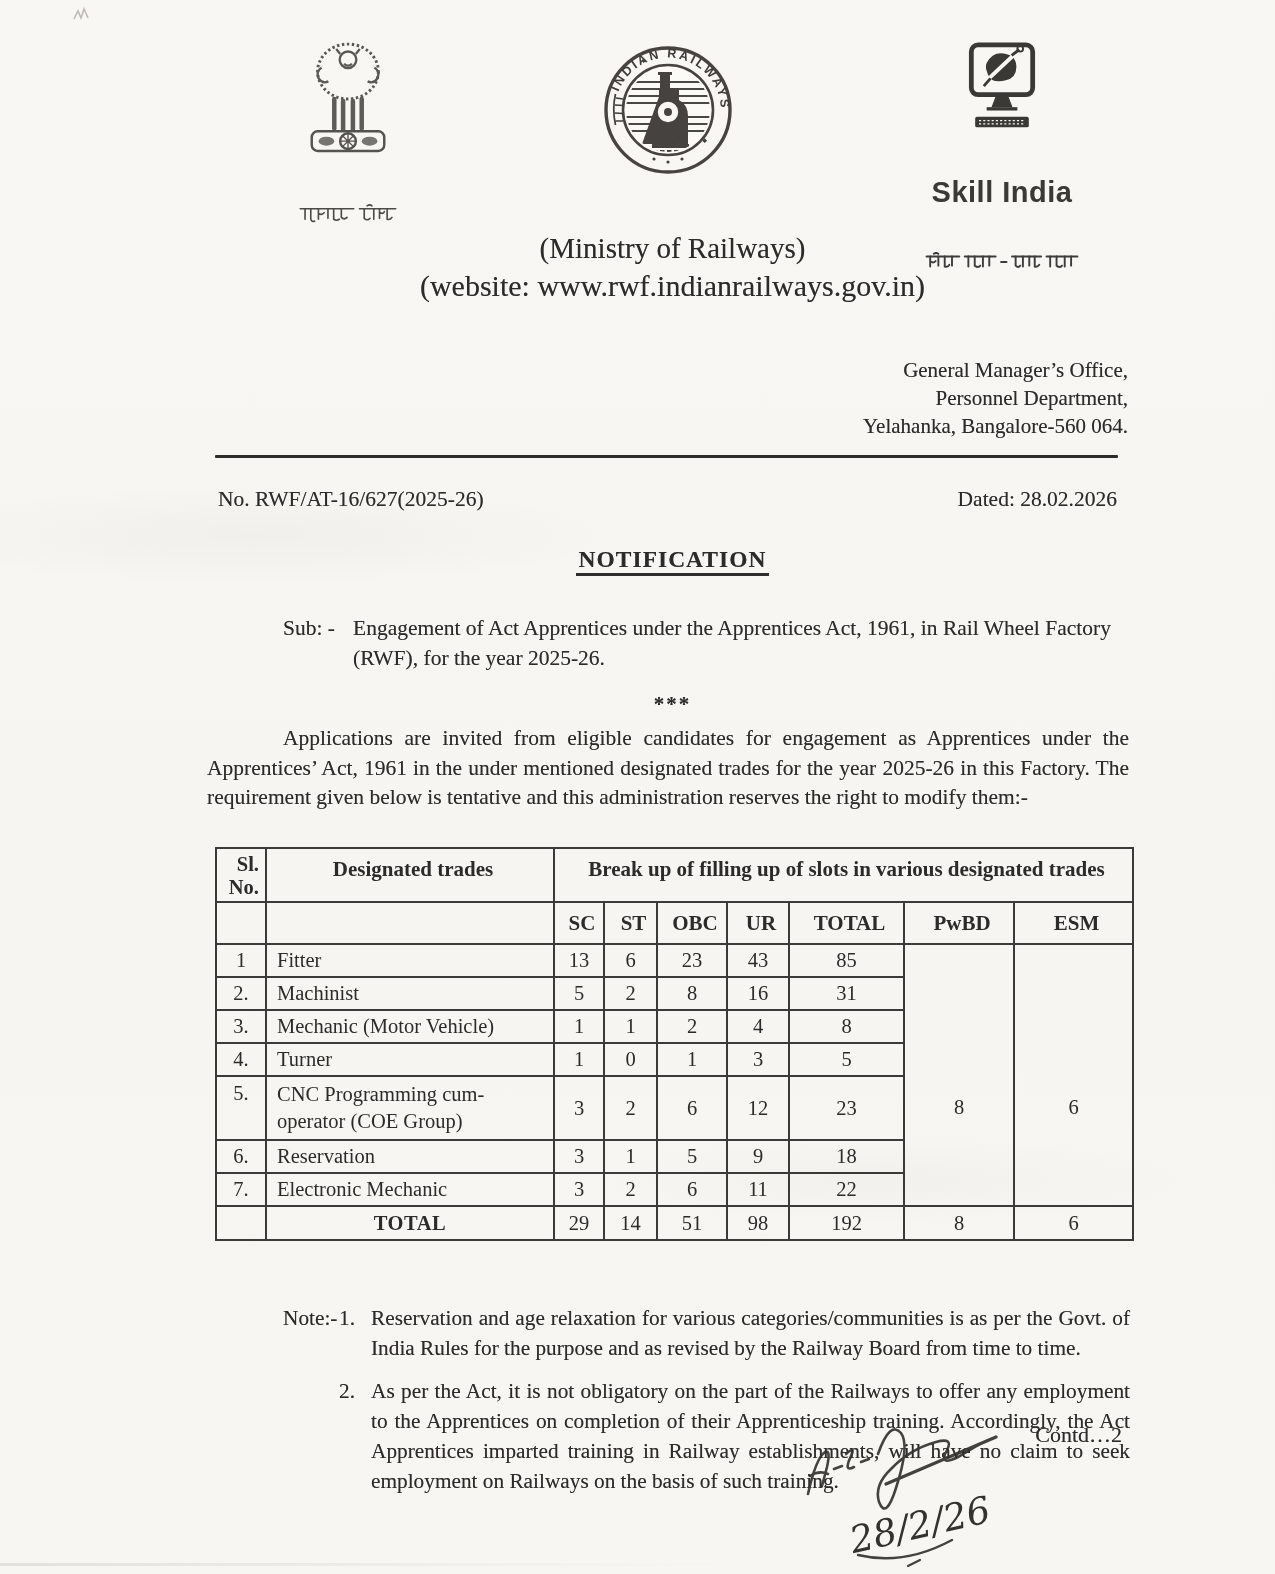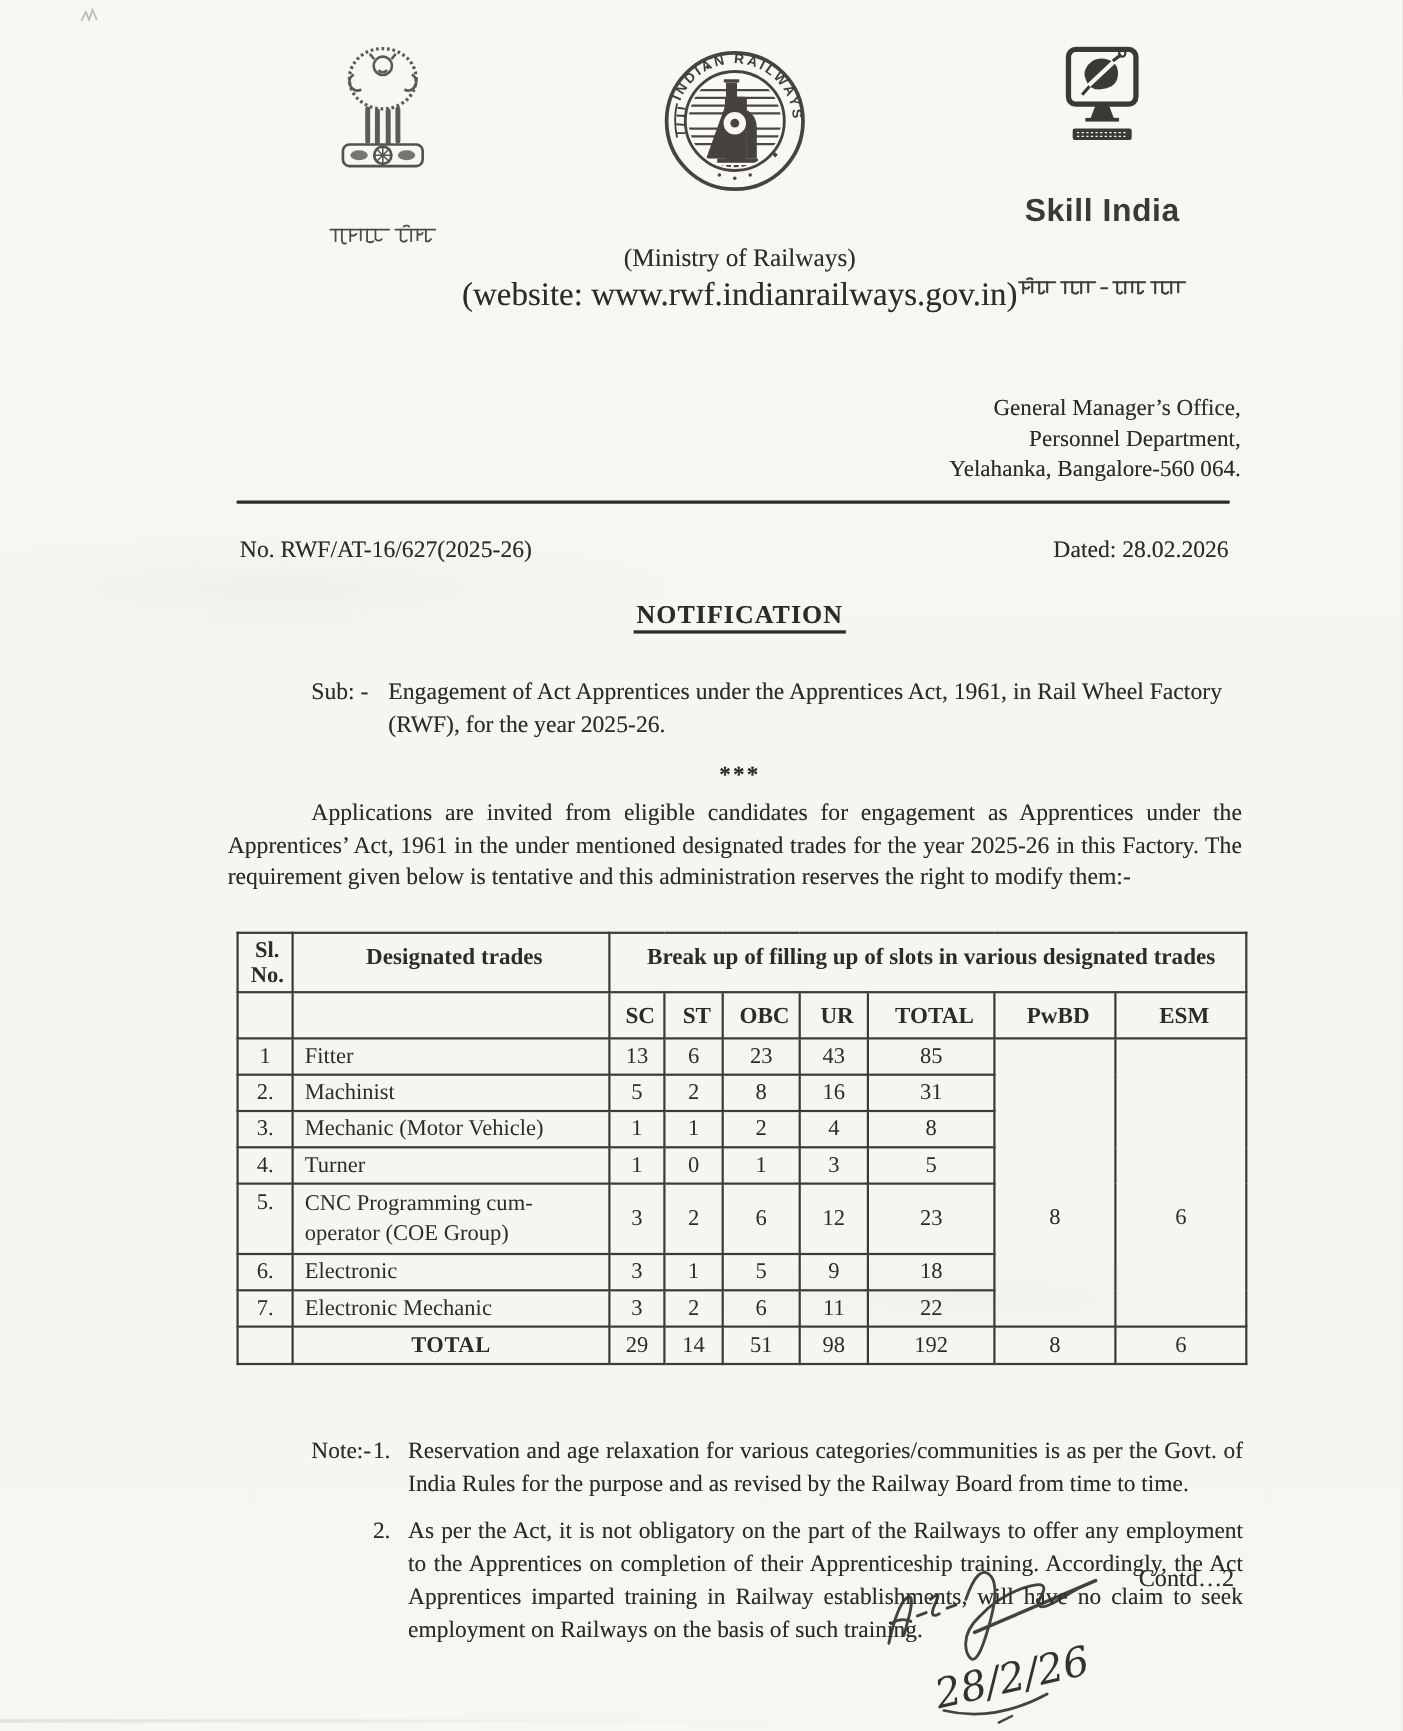--- a/index.html
+++ b/index.html
@@ -20,21 +20,21 @@
   .txt{text-shadow:0 0 0.5px rgba(45,43,40,0.45);}
 
   
   .logo-col{display:flex;flex-direction:column;align-items:center;gap:40px;}
   .skill-title{font-family:"Liberation Sans", sans-serif;font-weight:bold;font-size:29px;
     color:#3a3936;letter-spacing:0.5px;margin-top:2px;}
 
   
   .org-block{left:215px;top:218px;width:915px;text-align:center;line-height:1.1;}
   .org-title{font-size:33px;font-weight:bold;letter-spacing:0.5px;}
-  .org-sub{font-size:23px;margin-top:4px;}
+  .org-sub{font-size:29px;margin-top:15px;}
   .org-web{font-size:30px;margin-top:4px;}
 
   .office{top:356px;right:147px;text-align:right;font-size:21px;line-height:28px;}
 
   .rule{left:215px;top:455px;width:903px;height:3px;background:#2f2d2b;border-radius:1px;}
 
   .ref-row{left:218px;top:487px;width:899px;display:flex;justify-content:space-between;font-size:21.5px;gap:28px;}
 
   .heading{left:215px;top:546px;width:915px;text-align:center;font-size:23.5px;font-weight:bold;letter-spacing:1px;}
   .heading span{border-bottom:3px solid #2f2d2b;padding:0 3px 1px;}
@@ -45,21 +45,21 @@
   .stars{left:215px;top:692px;width:915px;text-align:center;font-size:21px;letter-spacing:2px;font-weight:bold;}
 
   .intro{left:207px;top:724px;width:922px;font-size:21.5px;line-height:29.5px;
     text-align:justify;text-indent:76px;}
 
   
   .tbl-wrap{left:215px;top:847px;}
   table{border-collapse:collapse;table-layout:fixed;width:917px;font-size:20.5px;}
   th,td{border:2px solid #3b3a38;padding:2px 6px;overflow:hidden;}
   thead th{font-weight:bold;padding-left:12px;}
-  th.slno{vertical-align:top;text-align:center;padding-left:10px;padding-top:4px;line-height:23px;}
+  th.slno{vertical-align:top;text-align:right;padding-left:10px;padding-top:4px;line-height:23px;}
   th.trades,th.breakup{vertical-align:top;text-align:center;padding-top:8px;font-size:21px;}
   tr.subhead th{height:36px;text-align:center;font-size:21px;}
   tr.hrow{height:48px;}
   td.num,td.sl{text-align:center;}
   td.trade{text-align:left;padding-left:10px;padding-right:34px;line-height:27px;}
   tbody tr{height:33px;}
   tr.tall{height:64px;}
   td.merged{text-align:center;vertical-align:middle;}
   td.merged span{display:block;padding-top:64px;}
   tr.total-row{height:34px;}
@@ -326,21 +326,21 @@
           <td class="sl" style="vertical-align:top;padding-top:5px;">5.</td>
           <td class="trade">CNC Programming cum-operator (COE Group)</td>
           <td class="num">3</td>
           <td class="num">2</td>
           <td class="num">6</td>
           <td class="num">12</td>
           <td class="num">23</td>
         </tr>
         <tr>
           <td class="sl">6.</td>
-          <td class="trade">Electronic</td>
+          <td class="trade">Reservation</td>
           <td class="num">3</td>
           <td class="num">1</td>
           <td class="num">5</td>
           <td class="num">9</td>
           <td class="num">18</td>
         </tr>
         <tr>
           <td class="sl">7.</td>
           <td class="trade">Electronic Mechanic</td>
           <td class="num">3</td>

